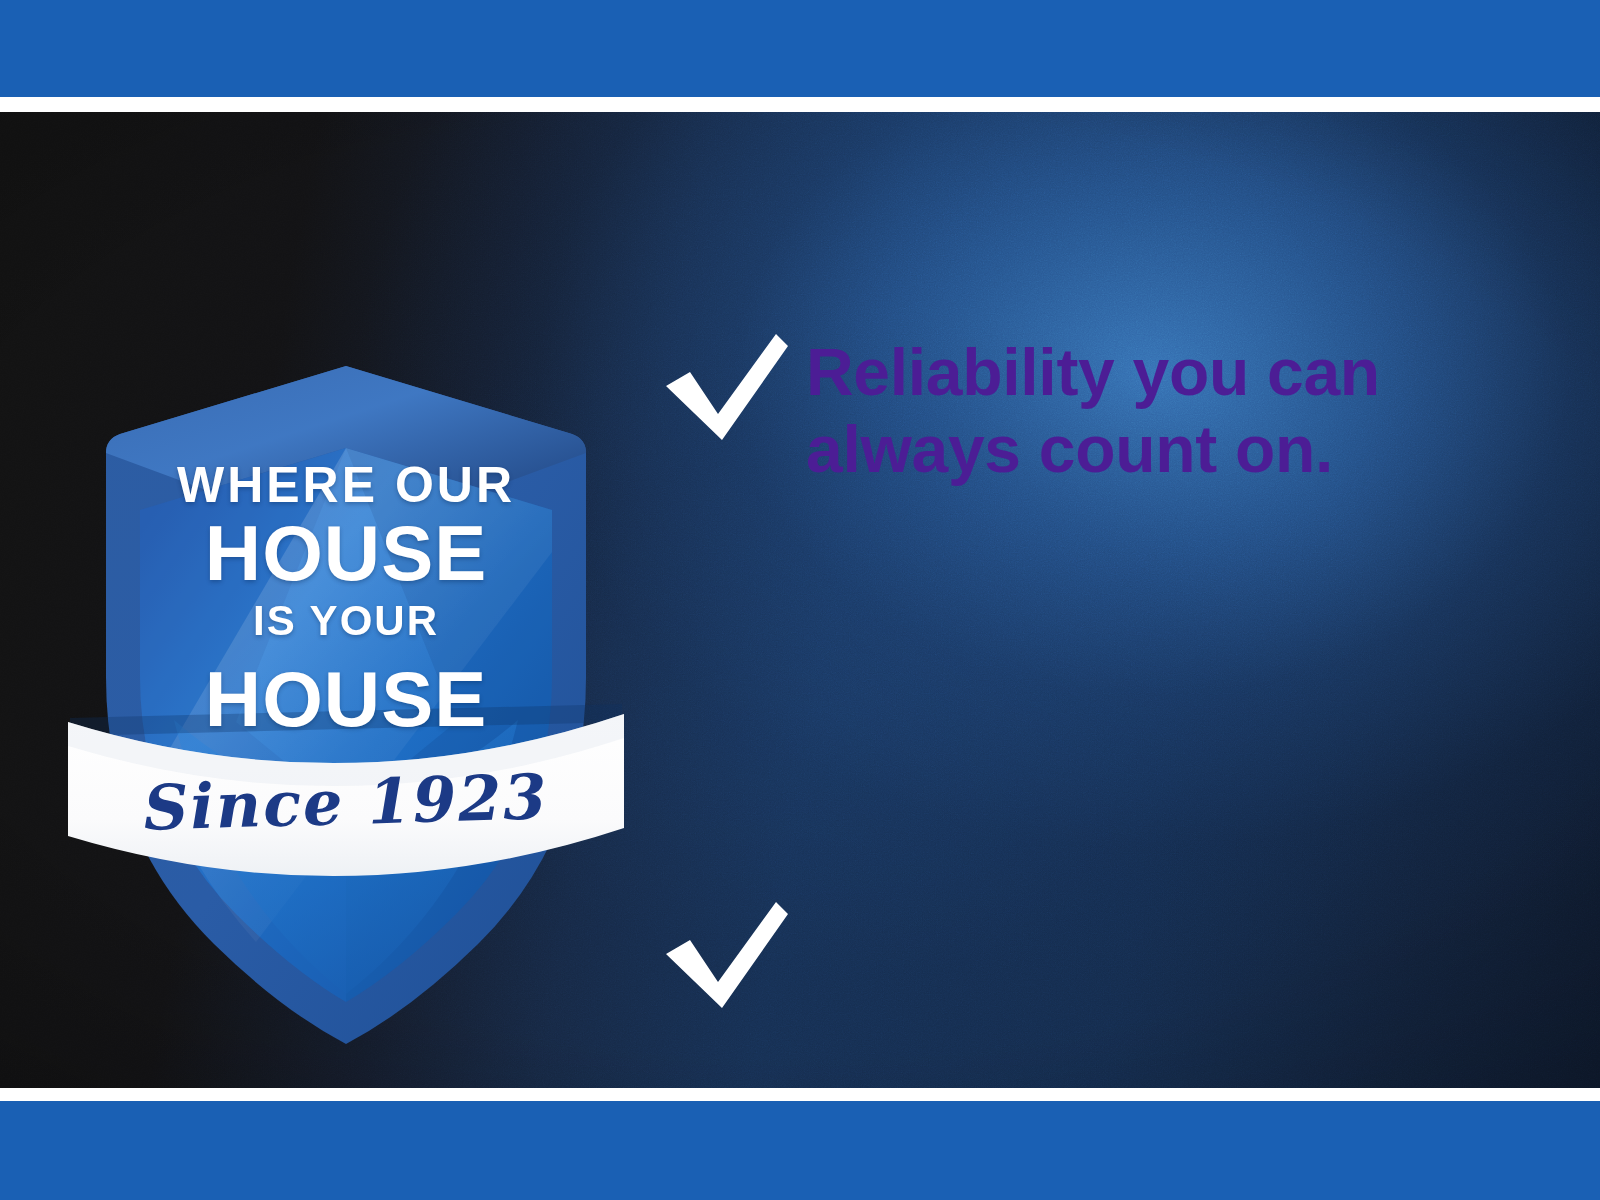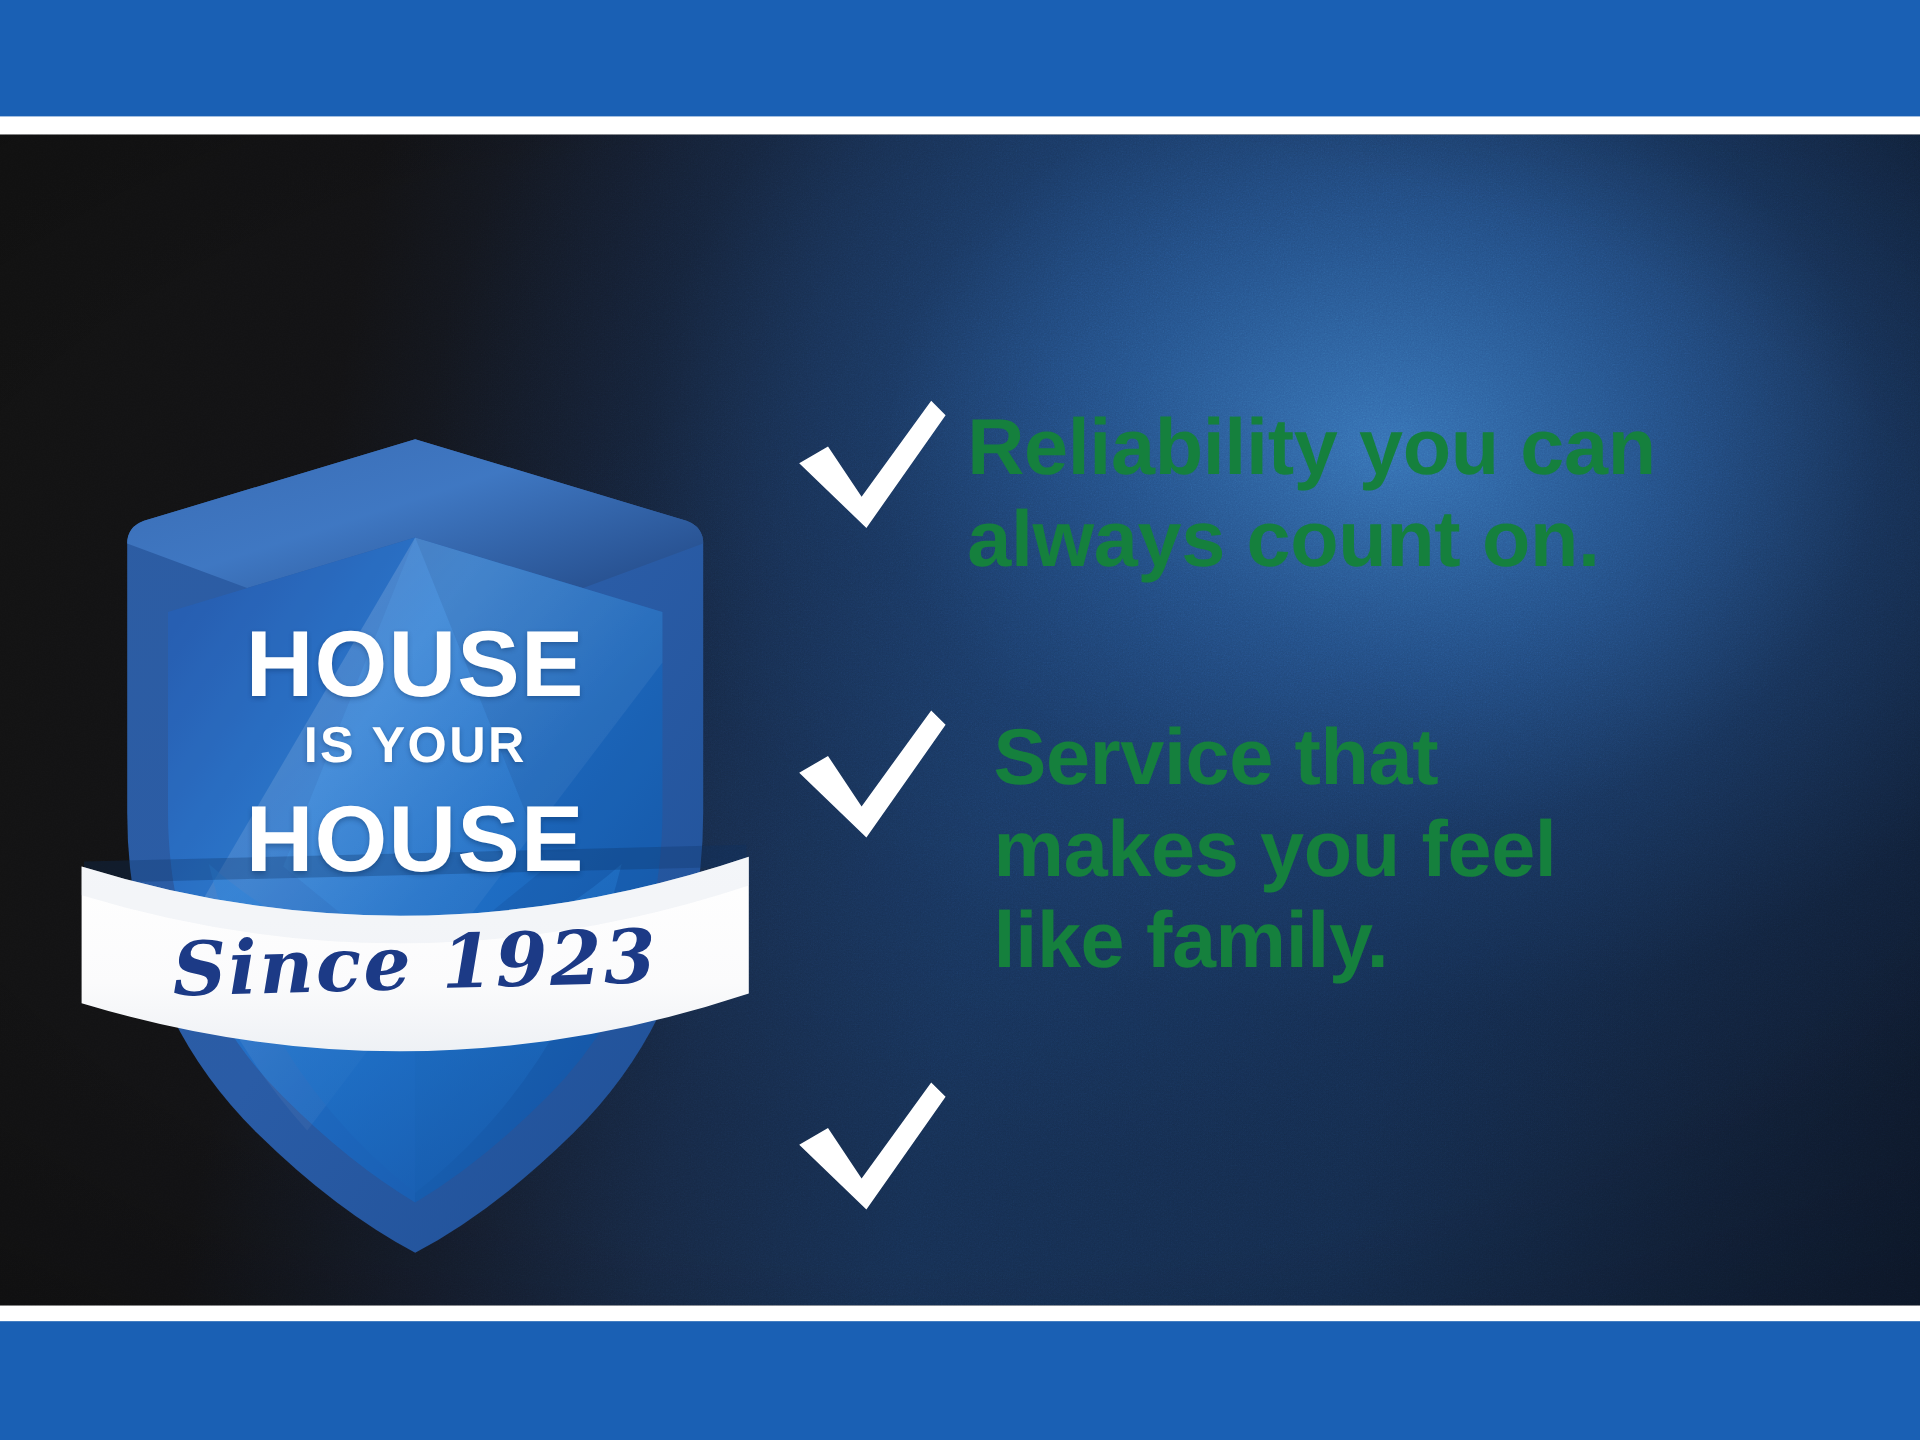--- a/index.html
+++ b/index.html
@@ -142,21 +142,21 @@
 
   .check-icon {
     flex: 0 0 auto;
     width: 132px;
     height: 118px;
     margin-right: 14px;
   }
   .check-icon svg { display: block; width: 100%; height: 100%; }
 
   .benefit-text {
-    color: #15803d;
+    color: #4c1d95;
     font-family: "Liberation Sans", sans-serif;
     font-weight: bold;
     font-size: 66px;
     line-height: 1.16;
     letter-spacing: -0.3px;
     padding-top: 6px;
     white-space: pre-line;
   }
   #benefit-1 .benefit-text,
   #benefit-2 .benefit-text { margin-left: 22px; }
@@ -254,48 +254,39 @@
 
         <path d="M 12 470
                  Q 290 556 568 462
                  L 568 576
                  Q 290 668 12 584
                  Z" fill="url(#gRibbon)"></path>
 
         <path d="M 12 470 Q 290 556 568 462 L 568 486 Q 290 578 12 494 Z" fill="#dfe5ee" opacity="0.35"></path>
       </svg>
 
+      <div class="lockup" id="lock-where">WHERE OUR</div>
       <div class="lockup" id="lock-house1">HOUSE</div>
       <div class="lockup" id="lock-isyour">IS YOUR</div>
       <div class="lockup" id="lock-house2">HOUSE</div>
       <div id="lock-since" style="color: rgb(28, 58, 134);">Since 1923</div>
     </div>
 
     <div id="benefits">
 
       <div class="benefit" id="benefit-0">
         <span class="check-icon">
           <svg viewBox="0 0 132 118" xmlns="http://www.w3.org/2000/svg">
             <path d="M 6 58 L 30 44 L 58 86 L 116 6 L 128 18 L 62 112 Z" fill="#ffffff"></path>
           </svg>
         </span>
         <div class="benefit-text">Reliability you can
 always count on.</div>
       </div>
 
-      <div class="benefit" id="benefit-1">
-        <span class="check-icon">
-          <svg viewBox="0 0 132 118" xmlns="http://www.w3.org/2000/svg">
-            <path d="M 6 58 L 30 44 L 58 86 L 116 6 L 128 18 L 62 112 Z" fill="#ffffff"></path>
-          </svg>
-        </span>
-        <div class="benefit-text">Service that
-makes you feel
-like family.</div>
-      </div>
 
       <div class="benefit" id="benefit-2">
         <span class="check-icon">
           <svg viewBox="0 0 132 118" xmlns="http://www.w3.org/2000/svg">
             <path d="M 6 58 L 30 44 L 58 86 L 116 6 L 128 18 L 62 112 Z" fill="#ffffff"></path>
           </svg>
         </span>
       </div>
 
     </div>

